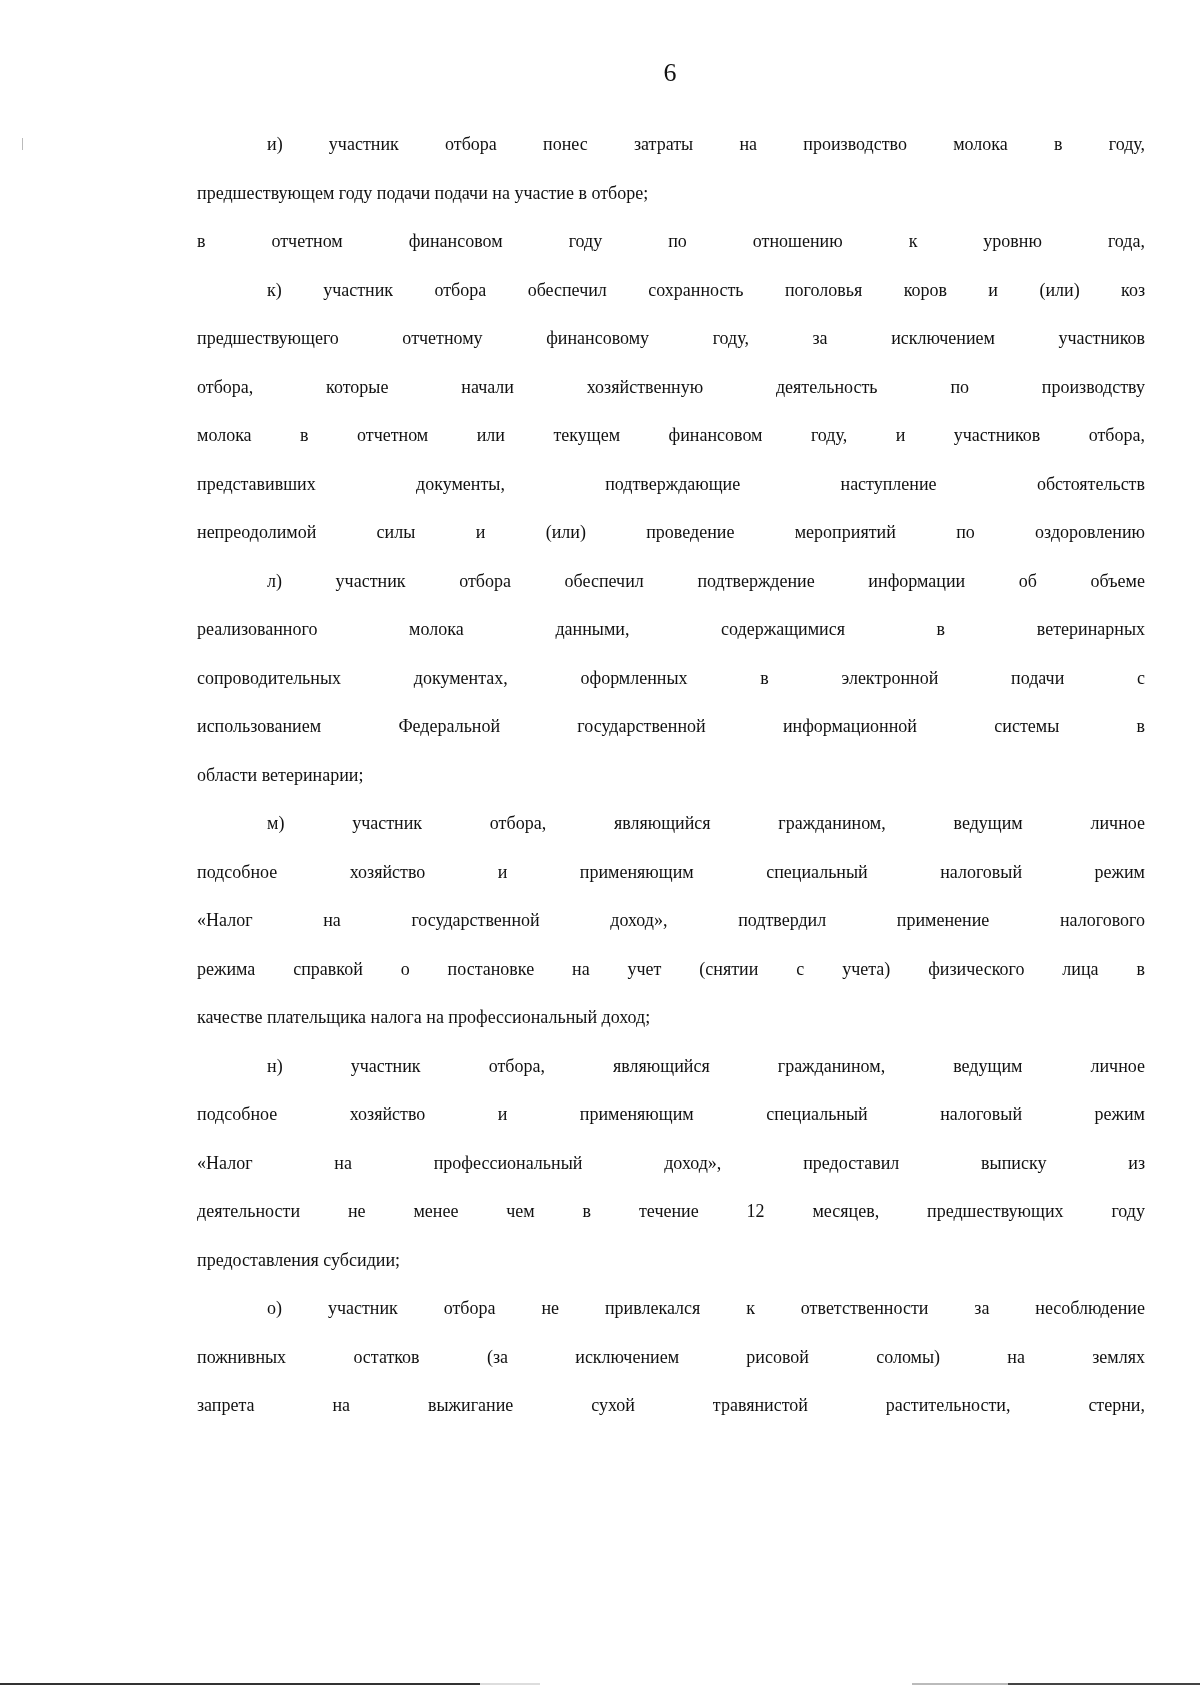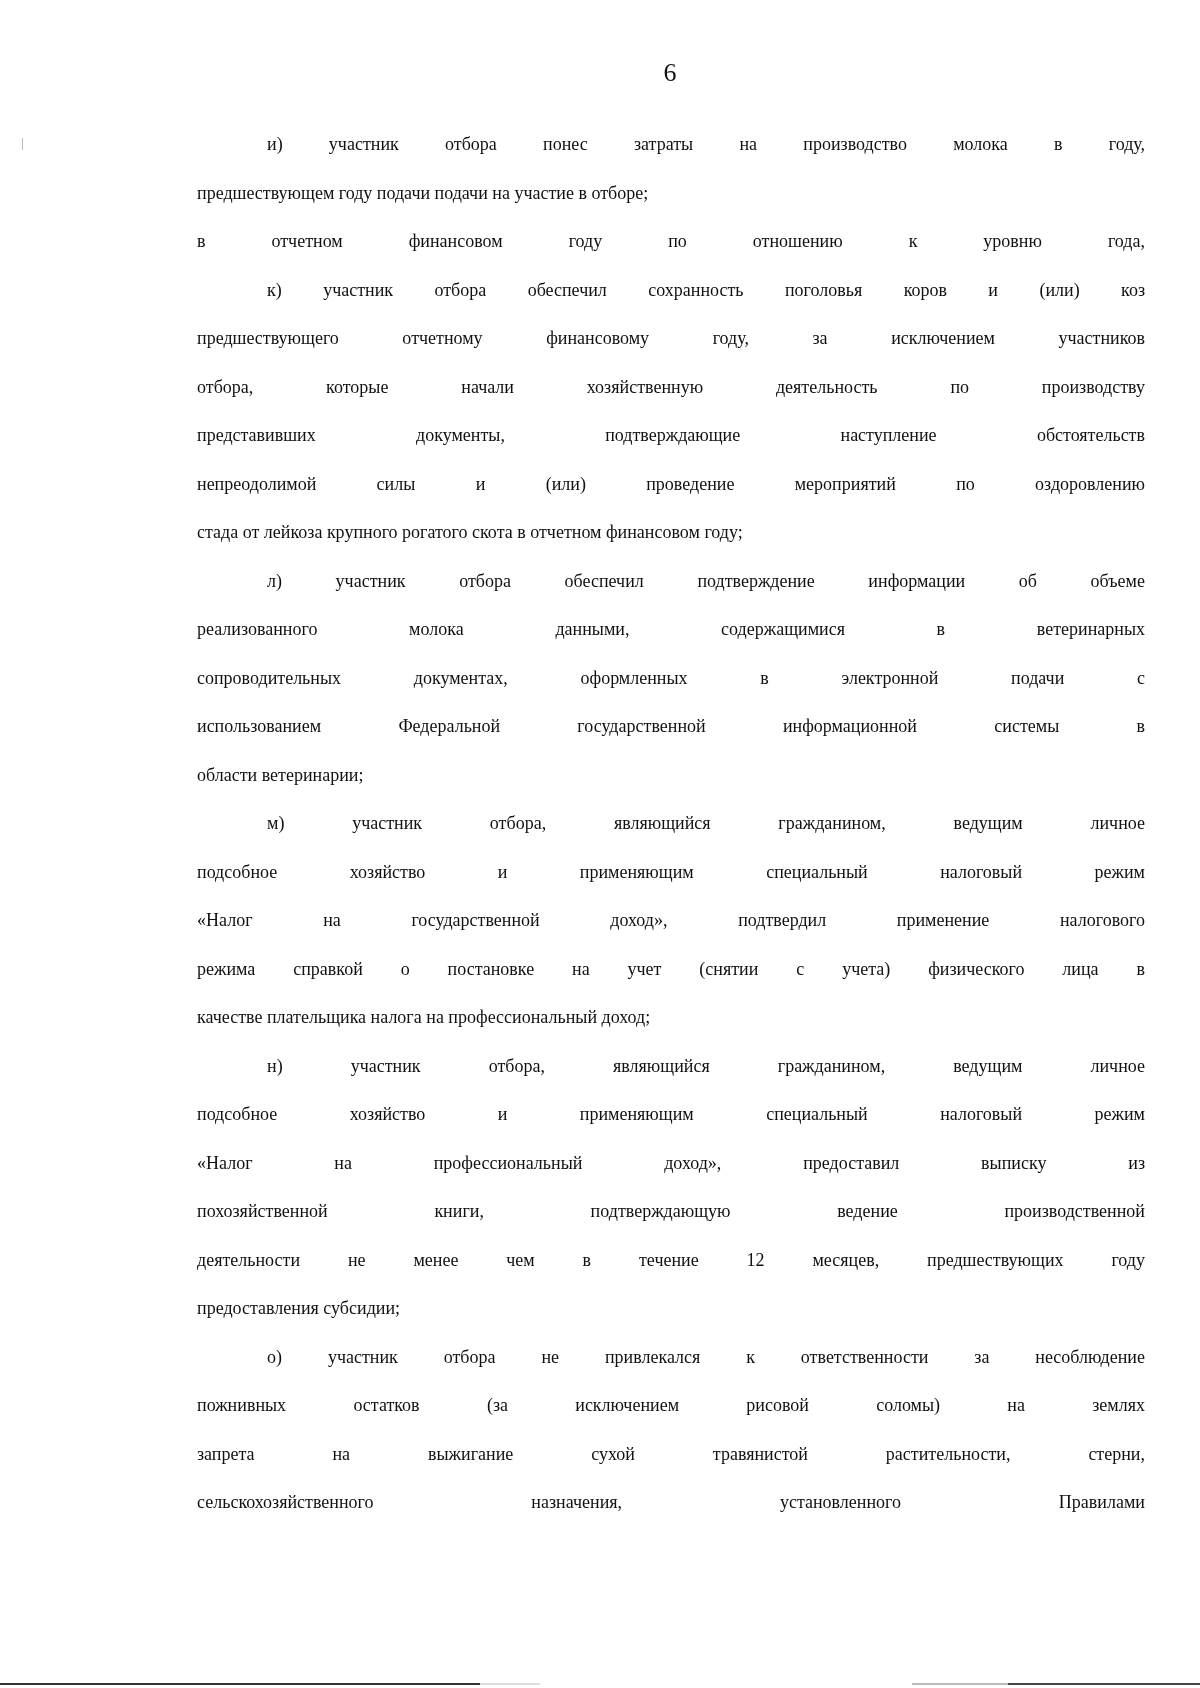--- a/index.html
+++ b/index.html
@@ -27,23 +27,23 @@
   <div class="paragraph">
     <div class="line first">и) участник отбора понес затраты на производство молока в году,</div>
     <div class="line last">предшествующем году подачи подачи на участие в отборе;</div>
   </div>
 
   <div class="paragraph">
     <div class="line">в отчетном финансовом году по отношению к уровню года,</div>
     <div class="line first">к) участник отбора обеспечил сохранность поголовья коров и (или) коз</div>
     <div class="line">предшествующего отчетному финансовому году, за исключением участников</div>
     <div class="line">отбора, которые начали хозяйственную деятельность по производству</div>
+    <div class="line">молока в отчетном или текущем финансовом году, и участников отбора,</div>
     <div class="line">представивших документы, подтверждающие наступление обстоятельств</div>
     <div class="line">непреодолимой силы и (или) проведение мероприятий по оздоровлению</div>
-    <div class="line last">стада от лейкоза крупного рогатого скота в отчетном финансовом году;</div>
   </div>
 
   <div class="paragraph">
     <div class="line first">л) участник отбора обеспечил подтверждение информации об объеме</div>
     <div class="line">реализованного молока данными, содержащимися в ветеринарных</div>
     <div class="line">сопроводительных документах, оформленных в электронной подачи с</div>
     <div class="line">использованием Федеральной государственной информационной системы в</div>
     <div class="line last">области ветеринарии;</div>
   </div>
 
@@ -52,26 +52,24 @@
     <div class="line">подсобное хозяйство и применяющим специальный налоговый режим</div>
     <div class="line">«Налог на государственной доход», подтвердил применение налогового</div>
     <div class="line">режима справкой о постановке на учет (снятии с учета) физического лица в</div>
     <div class="line last">качестве плательщика налога на профессиональный доход;</div>
   </div>
 
   <div class="paragraph">
     <div class="line first">н) участник отбора, являющийся гражданином, ведущим личное</div>
     <div class="line">подсобное хозяйство и применяющим специальный налоговый режим</div>
     <div class="line">«Налог на профессиональный доход», предоставил выписку из</div>
-    <div class="line">похозяйственной книги, подтверждающую ведение производственной</div>
     <div class="line">деятельности не менее чем в течение 12 месяцев, предшествующих году</div>
     <div class="line last">предоставления субсидии;</div>
   </div>
 
   <div class="paragraph">
     <div class="line first">о) участник отбора не привлекался к ответственности за несоблюдение</div>
     <div class="line">пожнивных остатков (за исключением рисовой соломы) на землях</div>
     <div class="line">запрета на выжигание сухой травянистой растительности, стерни,</div>
-    <div class="line">сельскохозяйственного назначения, установленного Правилами</div>
   </div>
 </div>
 
 <div class="bottom-rule"></div>
 
 </body></html>

